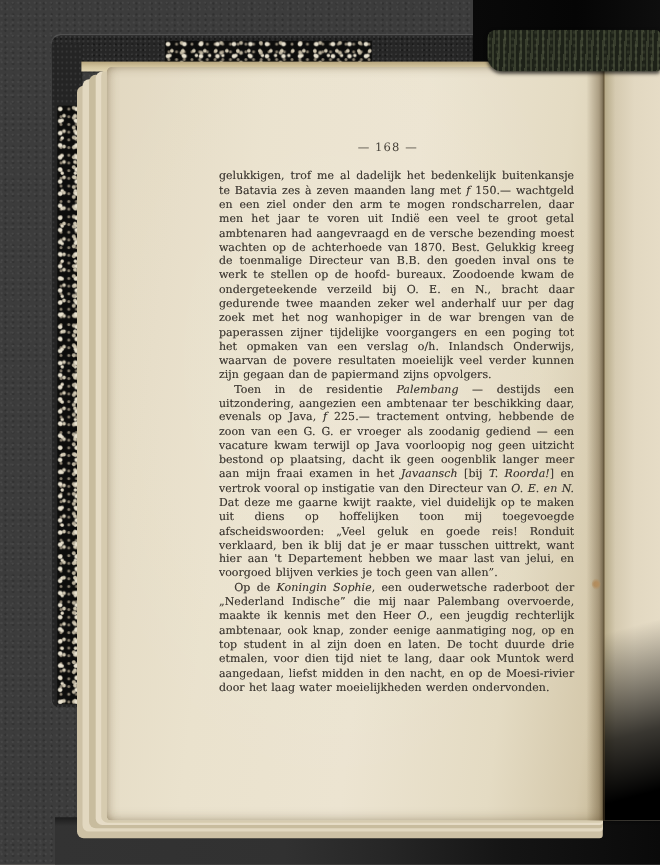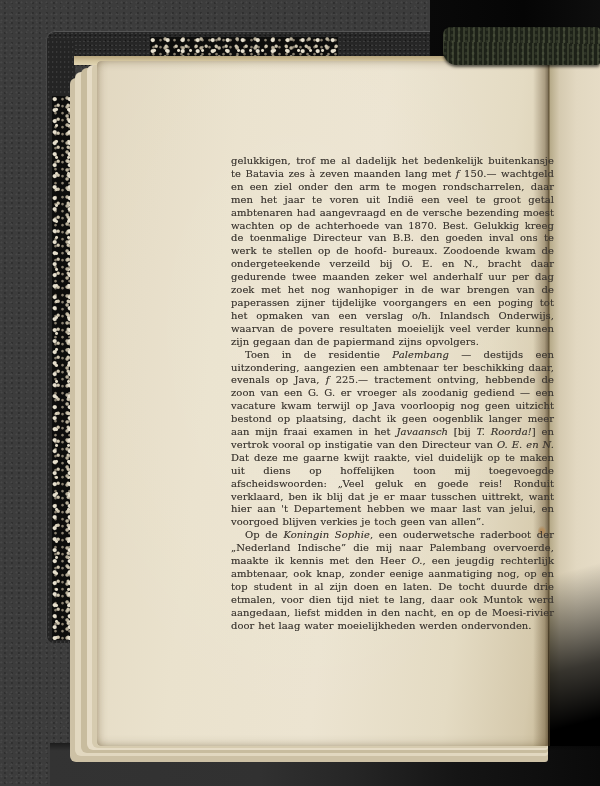--- a/index.html
+++ b/index.html
@@ -112,21 +112,20 @@
   .page-number{
     position:absolute;left:200px;top:128px;width:305px;
     text-align:center;font-size:10.5px;letter-spacing:1px;
     color:#47423a;
   }
   .text-block{
     position:absolute;left:199px;top:155px;width:323px;
     font-size:10px;line-height:12.9px;color:#3e3933;
     text-align:justify;word-spacing:.6px;letter-spacing:.05px;
     text-shadow:0 0 .4px rgba(62,57,51,.55);
-    margin-left:32px;
   }
   .text-block p{margin:0;padding:0;}
   .text-block p.indent{text-indent:14px;}
 </style>
 </head>
 <body>
 
 <div class="backdrop">
   <div class="bottom-shadow"></div>
 
@@ -144,19 +143,20 @@
   <div class="stack s5"></div>
   <div class="head-edge"></div>
 
   <div class="page"></div>
 
   <div class="facing"></div>
   <div class="gutter"></div>
   <div class="gutter-spot"></div>
   <div class="headband"></div>
 
+  <div class="page-number">— 168 —</div>
 
   <div class="text-block">
       <p><span>gelukkigen, trof me al dadelijk het bedenkelijk buitenkansje te Batavia zes à zeven maanden lang met </span><i>f</i><span> 150.— wachtgeld en een ziel onder den arm te mogen rondscharrelen, daar men het jaar te voren uit Indië een veel te groot getal ambtenaren had aangevraagd en de versche bezending moest wachten op de achterhoede van 1870. Best. Gelukkig kreeg de toenmalige Directeur van B.B. den goeden inval ons te werk te stellen op de hoofd- bureaux. Zoodoende kwam de ondergeteekende verzeild bij O. E. en N., bracht daar gedurende twee maanden zeker wel anderhalf uur per dag zoek met het nog wanhopiger in de war brengen van de paperassen zijner tijdelijke voorgangers en een poging tot het opmaken van een verslag o/h. Inlandsch Onderwijs, waarvan de povere resultaten moeielijk veel verder kunnen zijn gegaan dan de papiermand zijns opvolgers.</span></p>
       <p class="indent"><span>Toen in de residentie </span><i>Palembang</i><span> — destijds een uitzondering, aangezien een ambtenaar ter beschikking daar, evenals op Java, </span><i>f</i><span> 225.— tractement ontving, hebbende de zoon van een G. G. er vroeger als zoodanig gediend — een vacature kwam terwijl op Java voorloopig nog geen uitzicht bestond op plaatsing, dacht ik geen oogenblik langer meer aan mijn fraai examen in het </span><i>Javaansch</i><span> [bij </span><i>T. Roorda!</i><span>] en vertrok vooral op instigatie van den Directeur van </span><i>O. E. en N.</i><span>  Dat deze me gaarne kwijt raakte, viel duidelijk op te maken uit diens op hoffelijken toon mij toegevoegde afscheidswoorden: „Veel geluk en goede reis!  Ronduit verklaard, ben ik blij dat je er maar tusschen uittrekt, want hier aan 't Departement hebben we maar last van jelui, en voorgoed blijven verkies je toch geen van allen”.</span></p>
       <p class="indent"><span>Op de </span><i>Koningin Sophie</i><span>, een ouderwetsche raderboot der „Nederland Indische” die mij naar Palembang overvoerde, maakte ik kennis met den Heer </span><i>O.</i><span>, een jeugdig rechterlijk ambtenaar, ook knap, zonder eenige aanmatiging nog, op en top student in al zijn doen en laten.  De tocht duurde drie etmalen, voor dien tijd niet te lang, daar ook Muntok werd aangedaan, liefst midden in den nacht, en op de Moesi-rivier door het laag water moeielijkheden werden ondervonden.</span></p>
     </div>
 </div>
 
 </body></html>

